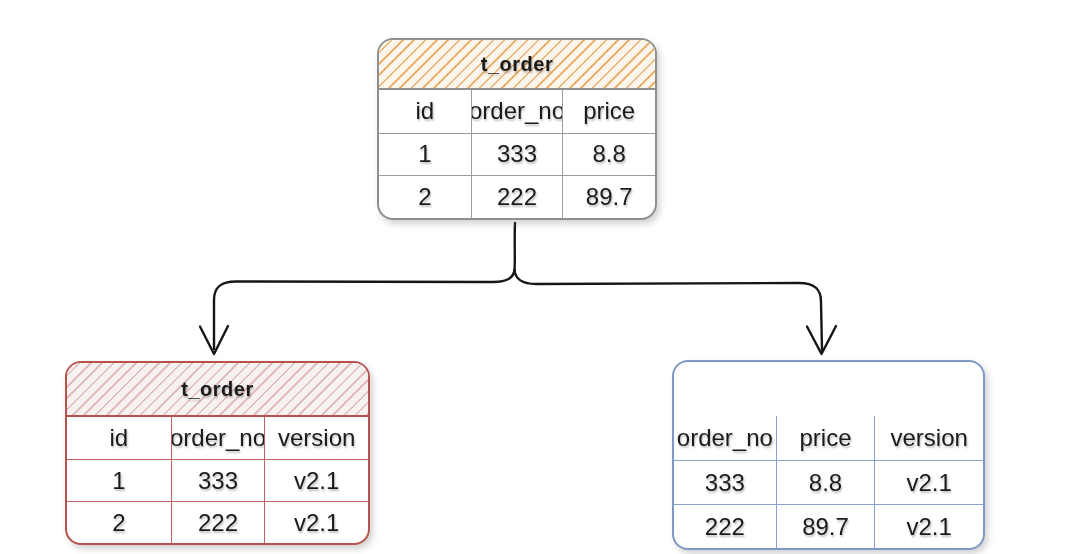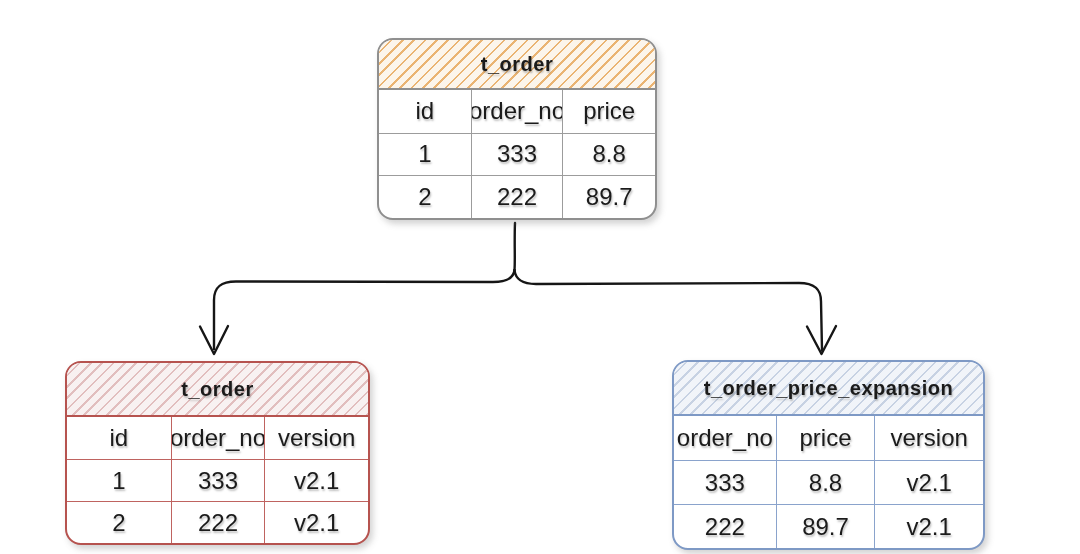--- a/index.html
+++ b/index.html
@@ -95,23 +95,20 @@
       <div class="c bt">1</div>
       <div class="c bl bt">333</div>
       <div class="c bl bt">v2.1</div>
       <div class="c bt">2</div>
       <div class="c bl bt">222</div>
       <div class="c bl bt">v2.1</div>
     </div>
   </div>
 
   <div class="tbl t-blue tbl-right">
-    <div class="hdr">
-      <span class="title">t_order_price_expansion</span>
-    </div>
     <div class="grid">
       <div class="c">order_no</div>
       <div class="c bl">price</div>
       <div class="c bl">version</div>
       <div class="c bt">333</div>
       <div class="c bl bt">8.8</div>
       <div class="c bl bt">v2.1</div>
       <div class="c bt">222</div>
       <div class="c bl bt">89.7</div>
       <div class="c bl bt">v2.1</div>

